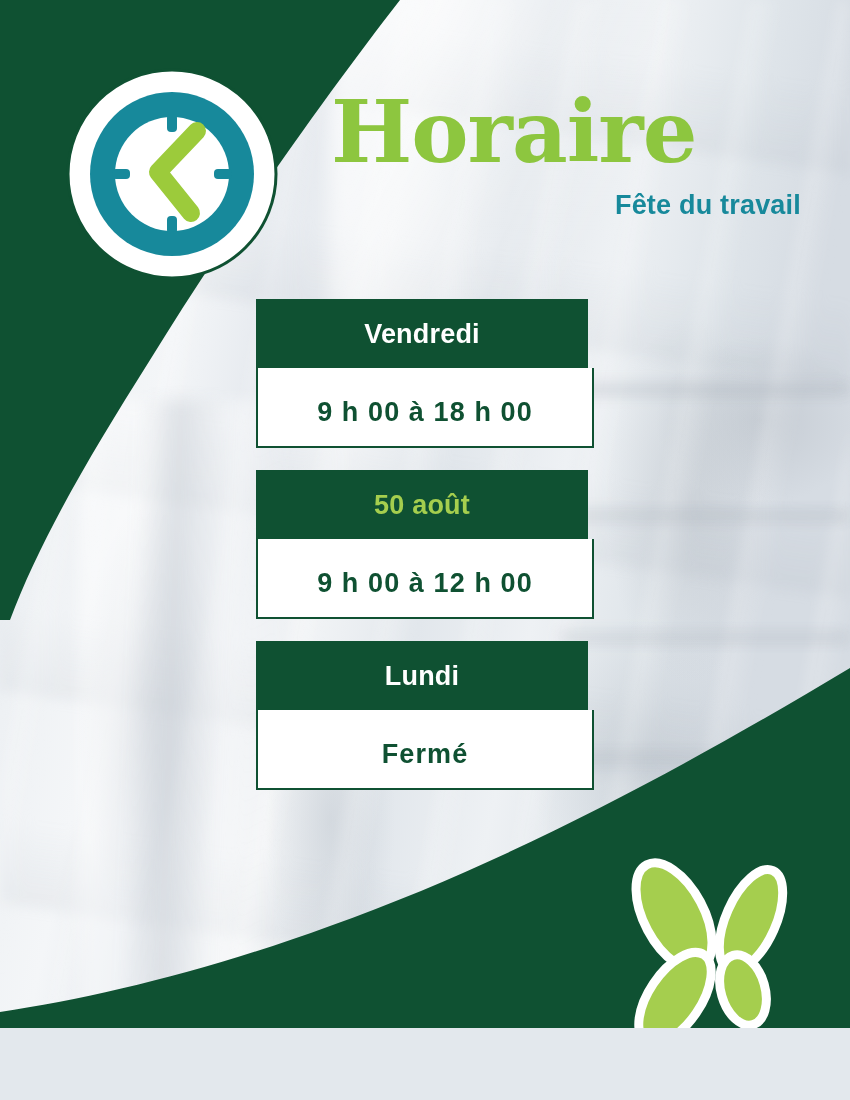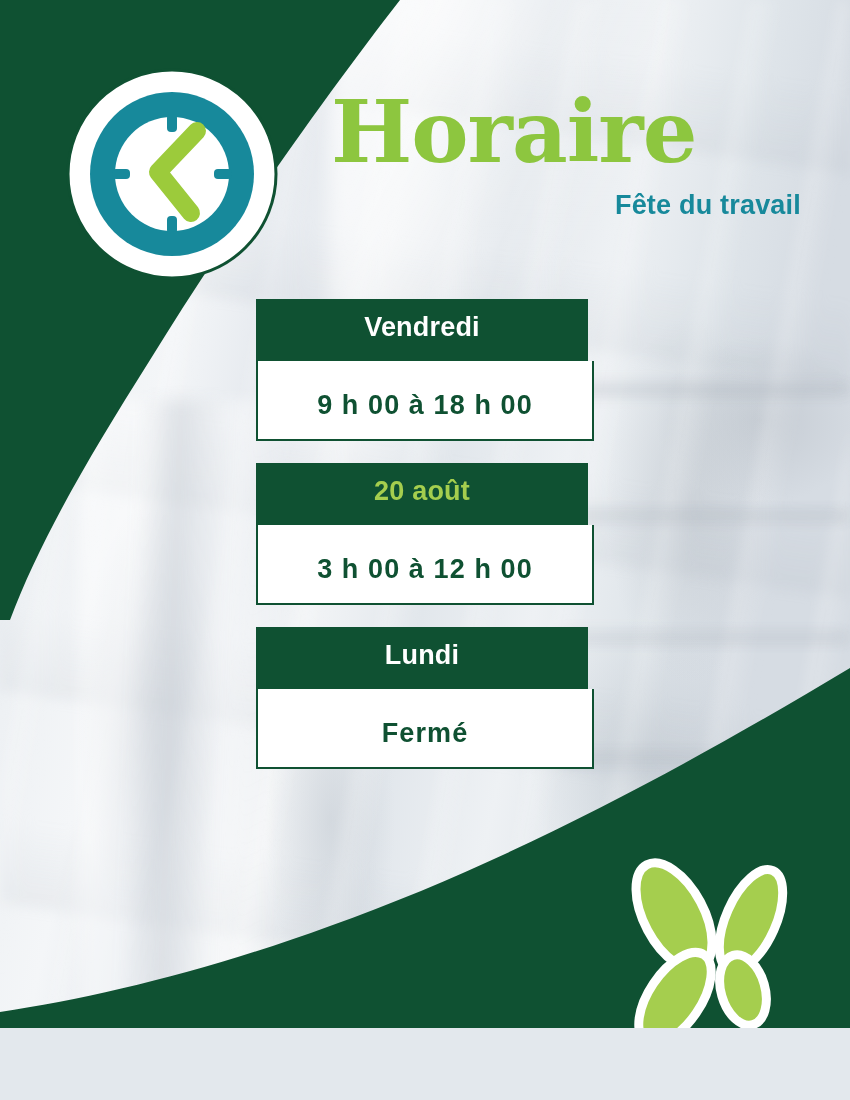--- a/index.html
+++ b/index.html
@@ -127,21 +127,21 @@
     position:absolute;
     left:256px; top:299px;
     width:338px;
   }
   .card { position:relative; margin-bottom:22px; }
   .card:last-child { margin-bottom:0; }
 
   .card-head {
     background:#0f5132;
     width:332px;
-    padding:12px 10px 17px;
+    padding:19px 10px 17px;
     text-align:center;
   }
   .card-day {
     font-family:"Liberation Sans", sans-serif;
     font-weight:700;
     font-size:27px;
     line-height:1.22;
     color:#ffffff;
     letter-spacing:.2px;
   }
@@ -223,24 +223,24 @@
       <div class="card-head">
         <div class="card-day">Vendredi</div>
       </div>
       <div class="card-body">
         <div class="card-time">9 h 00 à 18 h 00</div>
       </div>
     </div>
 
     <div class="card">
       <div class="card-head">
-        <div class="card-date">20 août</div>
+        <div class="card-date">50 août</div>
       </div>
       <div class="card-body">
-        <div class="card-time">3 h 00 à 12 h 00</div>
+        <div class="card-time">9 h 00 à 12 h 00</div>
       </div>
     </div>
 
     <div class="card">
       <div class="card-head">
         <div class="card-day">Lundi</div>
       </div>
       <div class="card-body">
         <div class="card-time">Fermé</div>
       </div>

